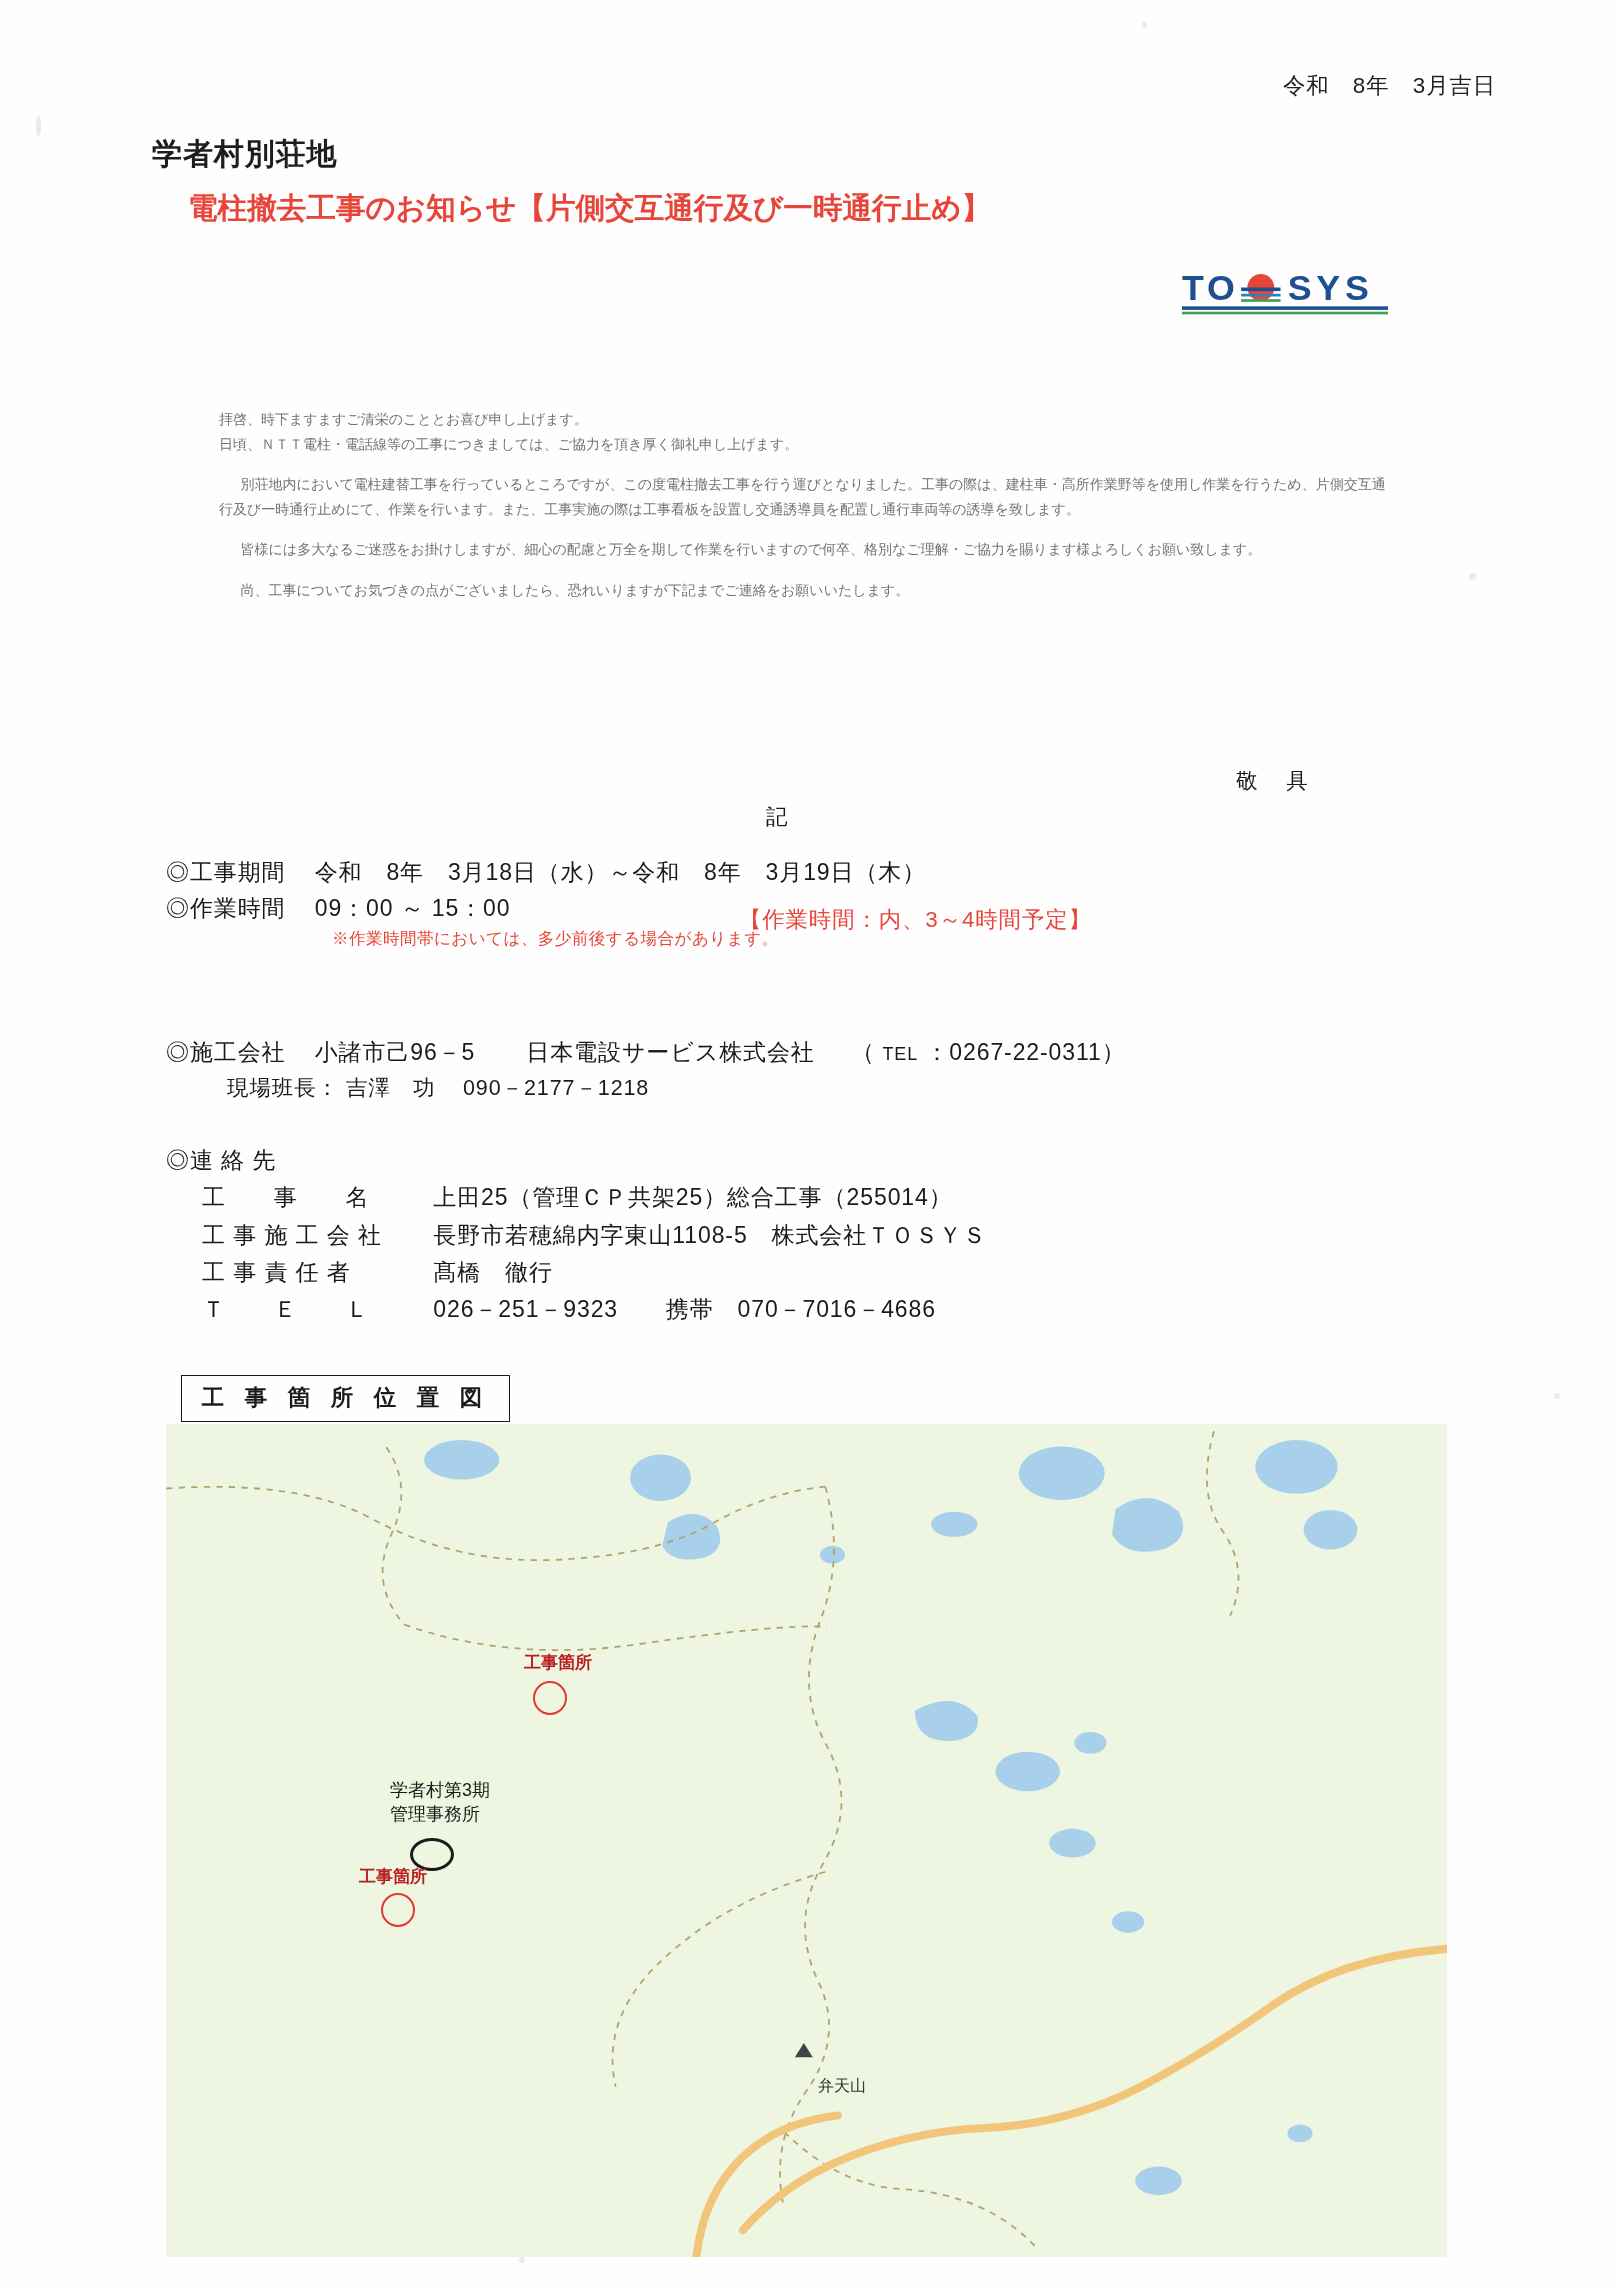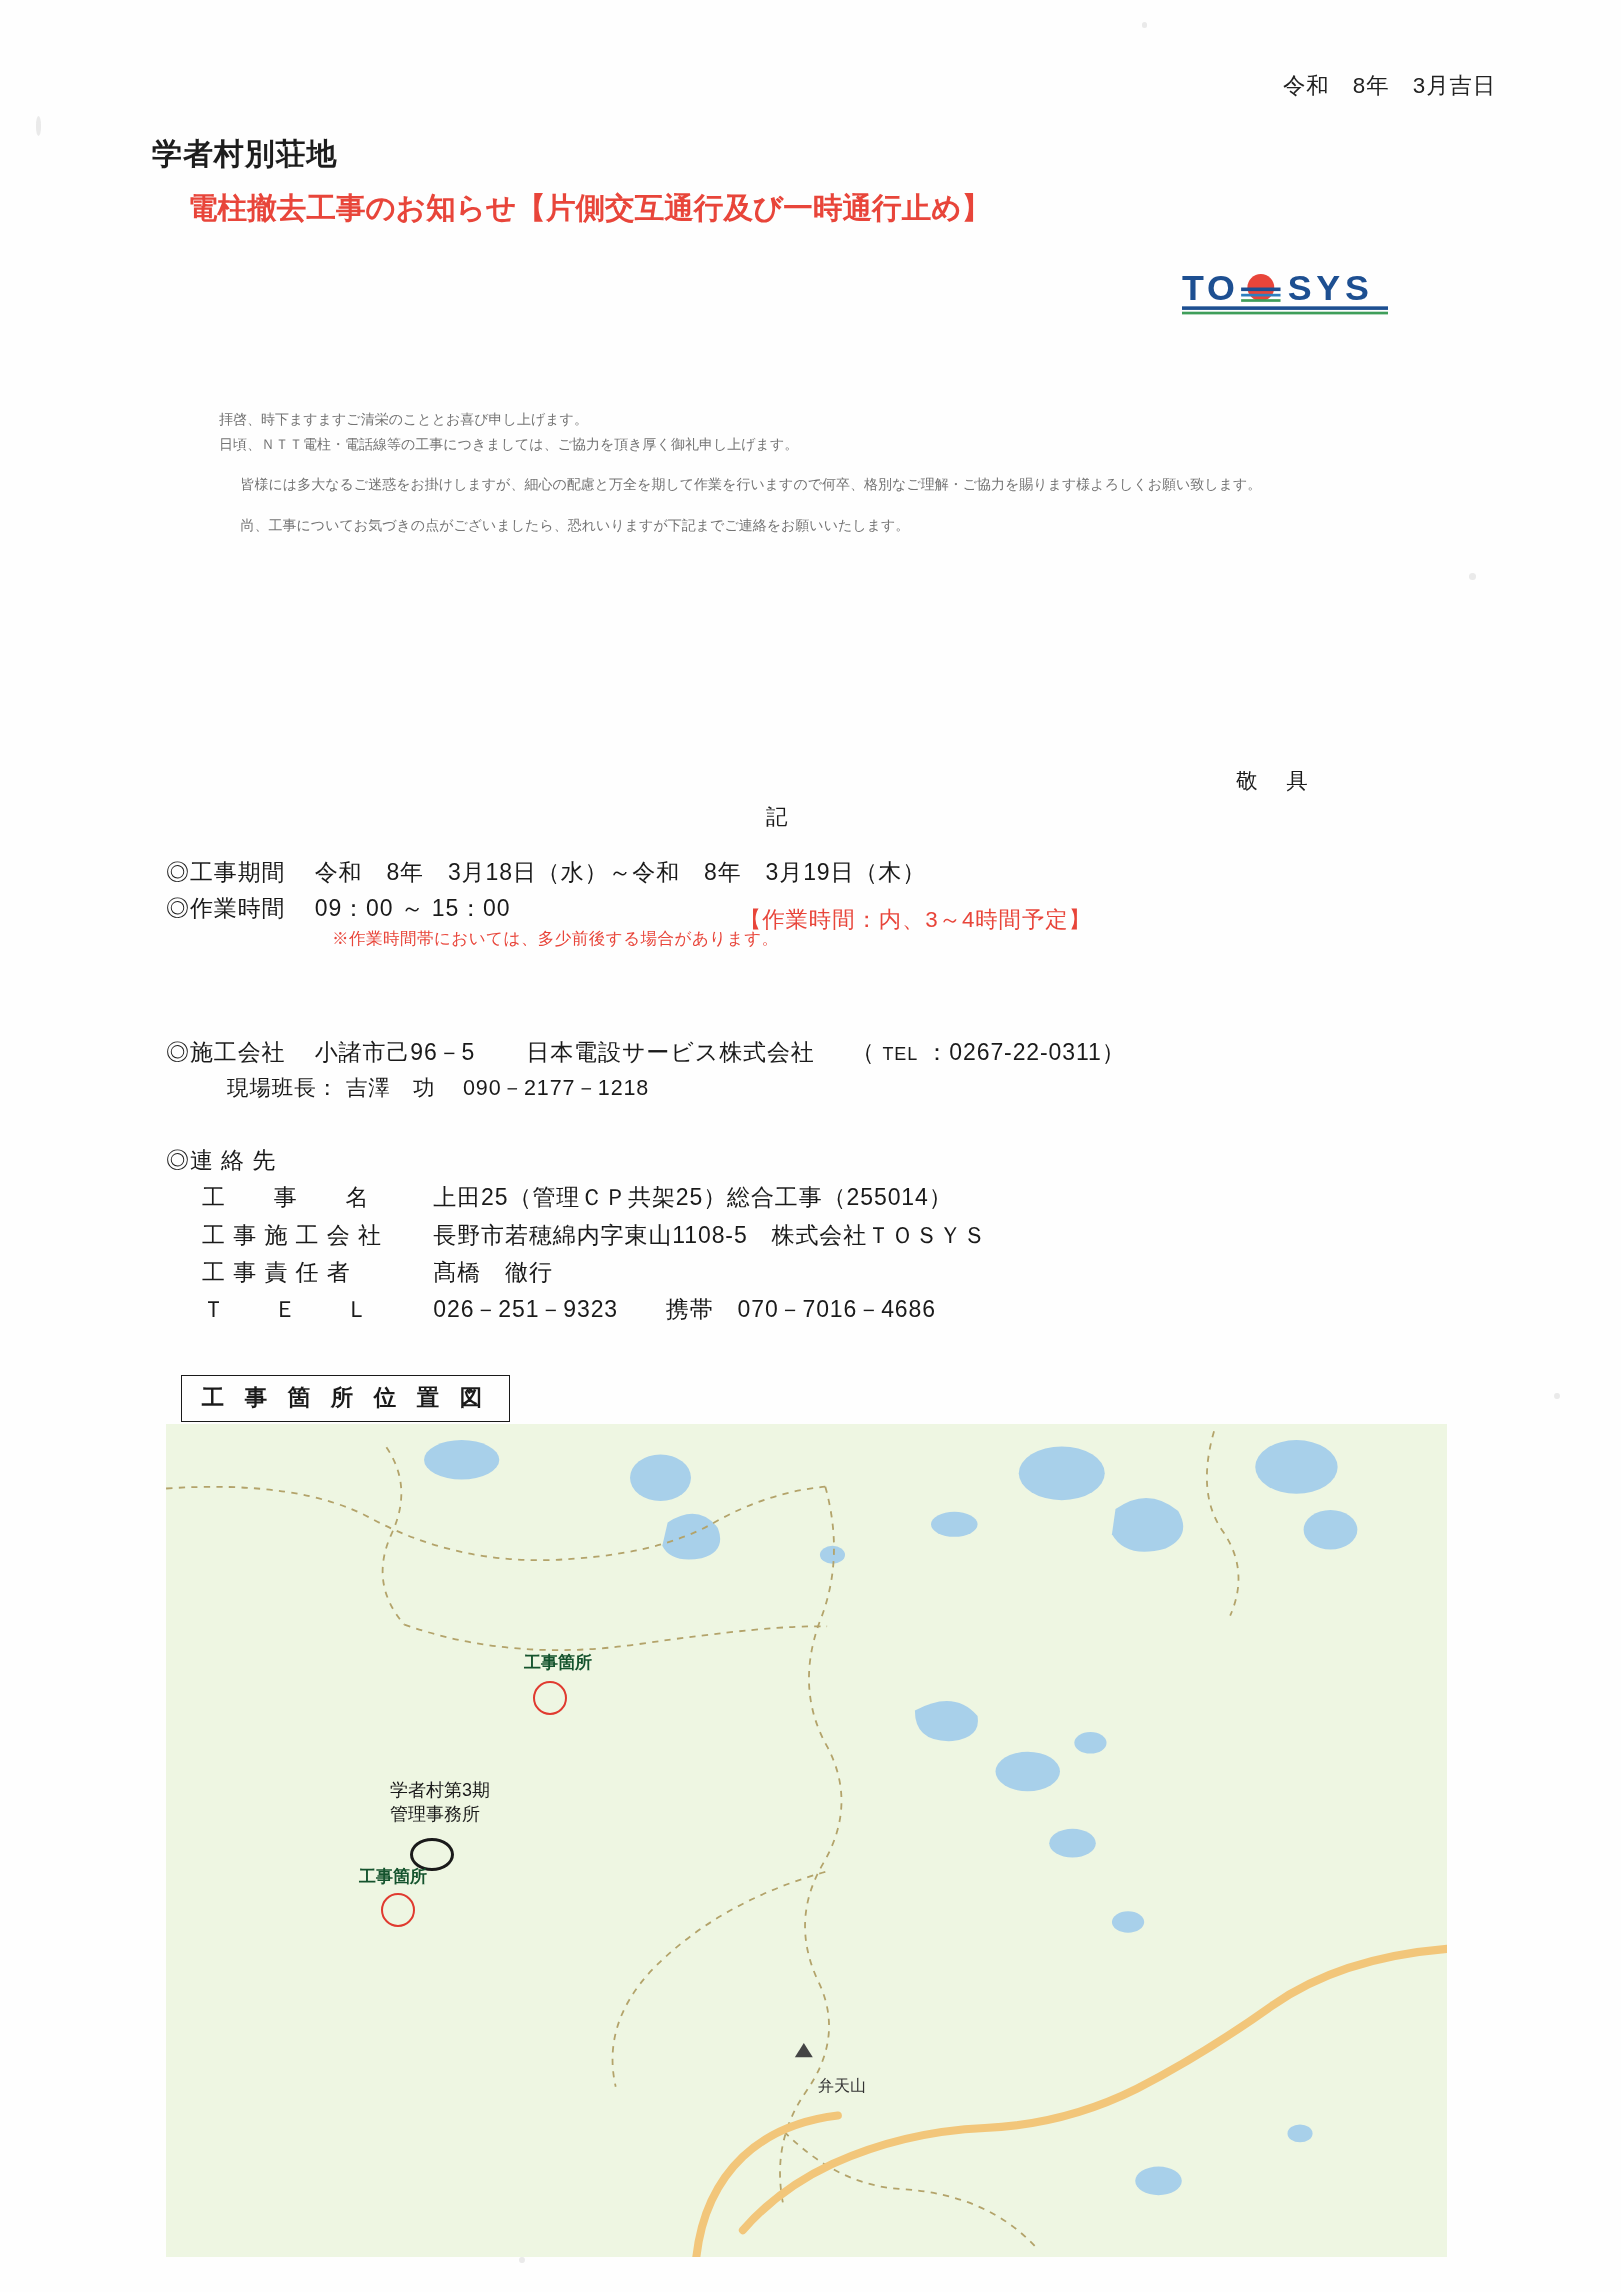--- a/index.html
+++ b/index.html
@@ -162,21 +162,21 @@
     top: 1424px;
     width: 1281px;
     height: 833px;
     background: #eef6e2;
     overflow: hidden;
   }
   .map svg { display: block; }
   .map-label {
     position: absolute;
     font-size: 17px;
-    color: #14532d;
+    color: #b91c1c;
     font-weight: bold;
     white-space: nowrap;
   }
   .map-label.black {
     color: #1a1a1a;
     font-weight: normal;
     font-size: 18px;
     line-height: 1.35;
   }
   .map-circle {
@@ -232,20 +232,21 @@
       <rect x="66" y="33" width="44" height="3" fill="#2d7fbf"></rect>
       <rect x="66" y="39" width="44" height="3" fill="#3f9e5a"></rect>
       <rect x="0" y="47" width="230" height="4" fill="#1d4f91"></rect>
       <rect x="0" y="53" width="230" height="3" fill="#3f9e5a"></rect>
     </svg>
   </div>
 
   <div class="body-text">
     <p class="tight">拝啓、時下ますますご清栄のこととお喜び申し上げます。</p>
     <p>日頃、ＮＴＴ電柱・電話線等の工事につきましては、ご協力を頂き厚く御礼申し上げます。</p>
+    <p class="indent">別荘地内において電柱建替工事を行っているところですが、この度電柱撤去工事を行う運びとなりました。工事の際は、建柱車・高所作業野等を使用し作業を行うため、片側交互通行及び一時通行止めにて、作業を行います。また、工事実施の際は工事看板を設置し交通誘導員を配置し通行車両等の誘導を致します。</p>
     <p class="indent">皆様には多大なるご迷惑をお掛けしますが、細心の配慮と万全を期して作業を行いますので何卒、格別なご理解・ご協力を賜ります様よろしくお願い致します。</p>
     <p class="indent">尚、工事についてお気づきの点がございましたら、恐れいりますが下記までご連絡をお願いいたします。</p>
   </div>
 
   <div class="closing">敬　具</div>
   <div class="ki">記</div>
 
   <div class="details">
     <div class="row">
       <span>◎工事期間</span>

